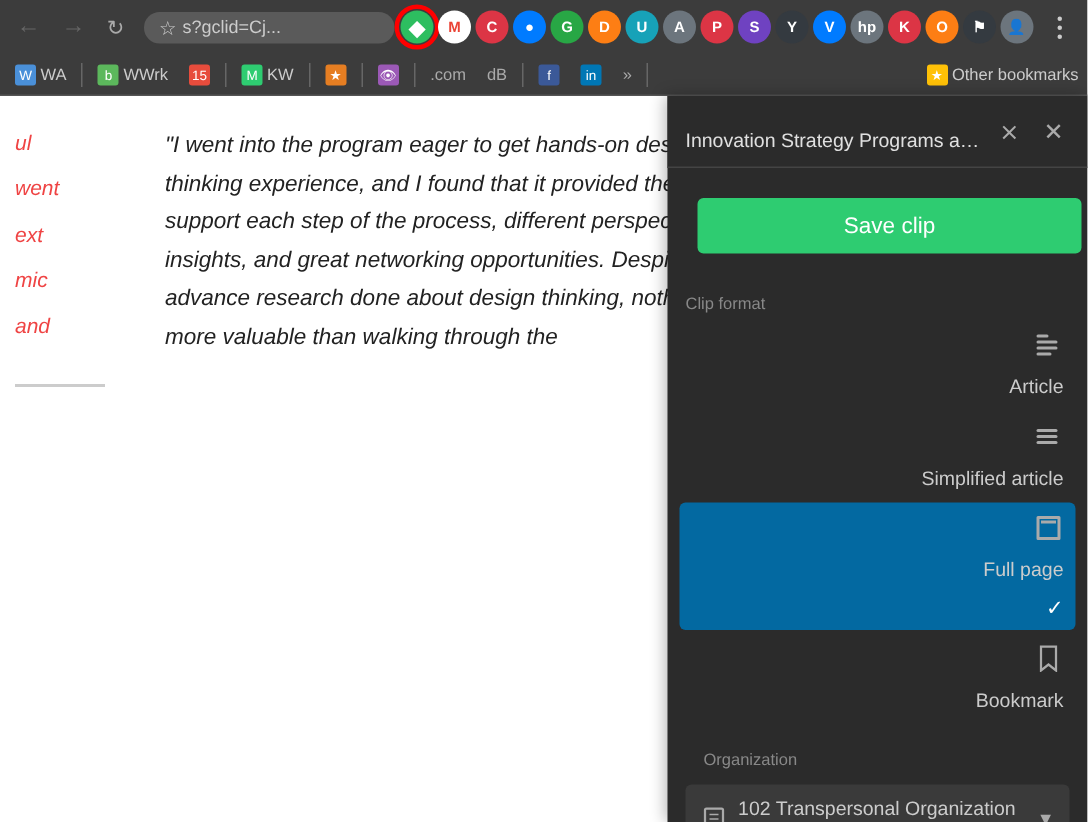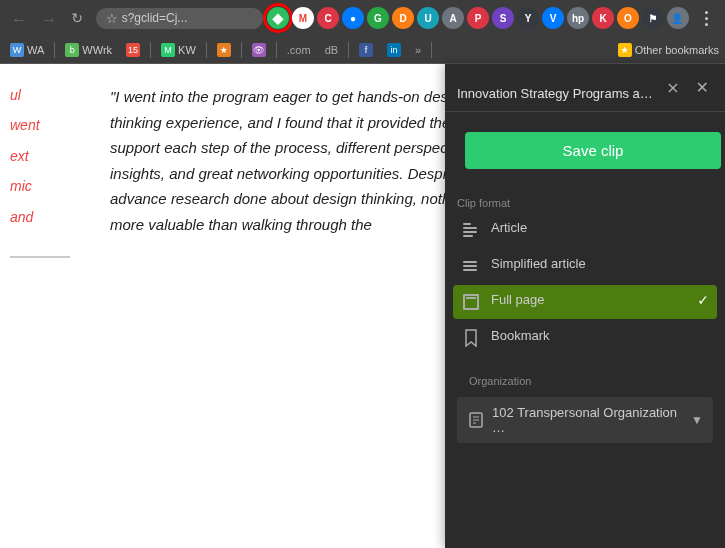--- a/index.html
+++ b/index.html
@@ -242,31 +242,32 @@
 
     .clip-options {
       display: flex;
       flex-direction: column;
       padding: 0 8px;
       gap: 2px;
     }
 
     .clip-option {
       display: flex;
-      align-items: flex-start;
+      align-items: flex-end;
       padding: 7px 8px;
       border-radius: 4px;
       cursor: pointer;
       color: #ccc;
       font-size: 13px;
       gap: 10px;
+      flex-direction: column;
     }
 
     .clip-option.selected {
-      background: #4d7c0f;
+      background: #0369a1;
     }
 
     .option-icon {
       width: 20px;
       height: 20px;
       display: flex;
       align-items: center;
       justify-content: center;
       flex-shrink: 0;
     }

